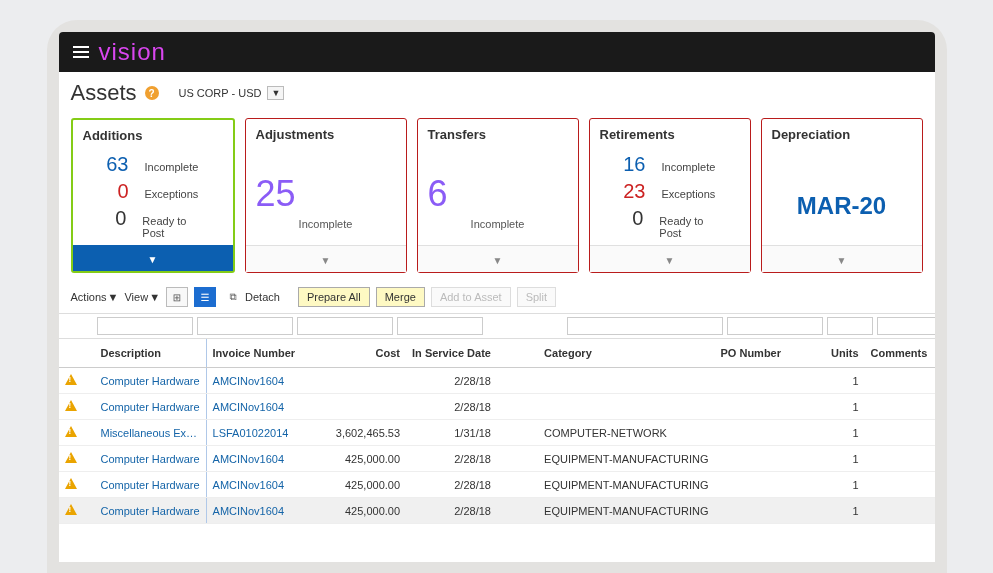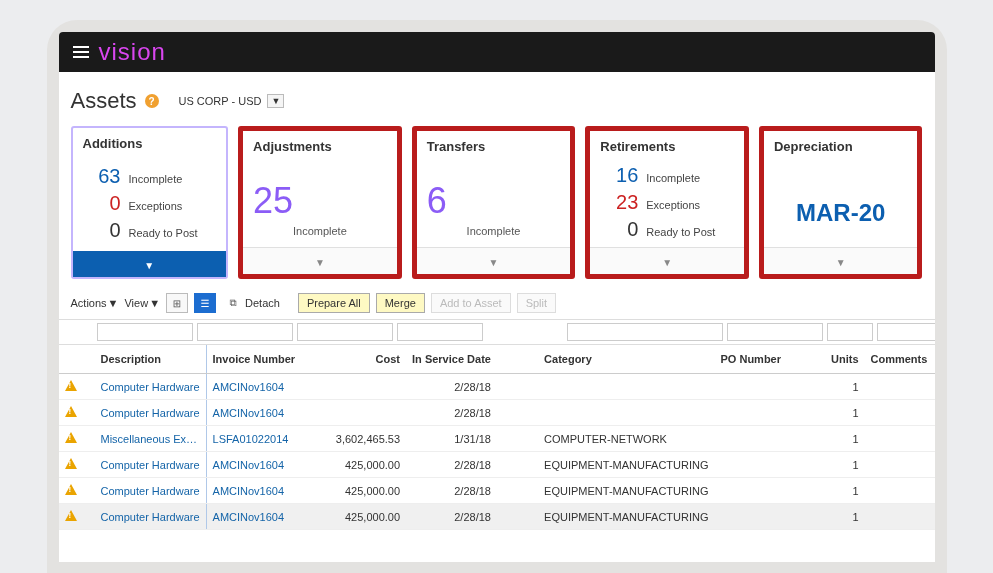--- a/index.html
+++ b/index.html
@@ -49,21 +49,20 @@
 .brand {
   font-size: 24px;
   font-weight: 300;
   letter-spacing: 1px;
 }
 .subheader {
   display: flex;
   align-items: center;
   padding: 8px 12px 4px 12px;
   gap: 8px;
-  margin-top: 8px;
 }
 .page-title {
   font-size: 22px;
   color: #333;
   font-weight: normal;
 }
 .help-icon {
   width: 14px;
   height: 14px;
   border-radius: 50%;
@@ -89,49 +88,49 @@
   background: #f5f5f5;
   padding: 1px 3px;
   font-size: 9px;
 }
 .cards {
   display: flex;
   gap: 10px;
   padding: 8px 12px 0 12px;
 }
 .card {
-  border: 5px solid #b91c1c;
+  border: 1px solid #b91c1c;
   border-radius: 3px;
   background: #fff;
   flex: 1;
   display: flex;
   flex-direction: column;
   min-height: 130px;
 }
 .card.active {
-  border: 2px solid #c4b5fd;
+  border: 2px solid #84cc16;
 }
 .card-header {
   font-size: 13px;
   font-weight: bold;
   color: #333;
   padding: 8px 10px 4px 10px;
 }
 .card-body {
   flex: 1;
   padding: 4px 10px;
   display: flex;
   flex-direction: column;
   justify-content: center;
 }
 .stat-row {
   display: flex;
   align-items: baseline;
-  gap: 8px;
-  margin: 2px 8px;
+  gap: 16px;
+  margin: 2px 16px;
 }
 .stat-num {
   font-size: 20px;
   color: #0c5fb0;
   width: 30px;
   text-align: right;
 }
 .stat-num.red { color: #c22; }
 .stat-num.zero { color: #333; }
 .stat-label {

